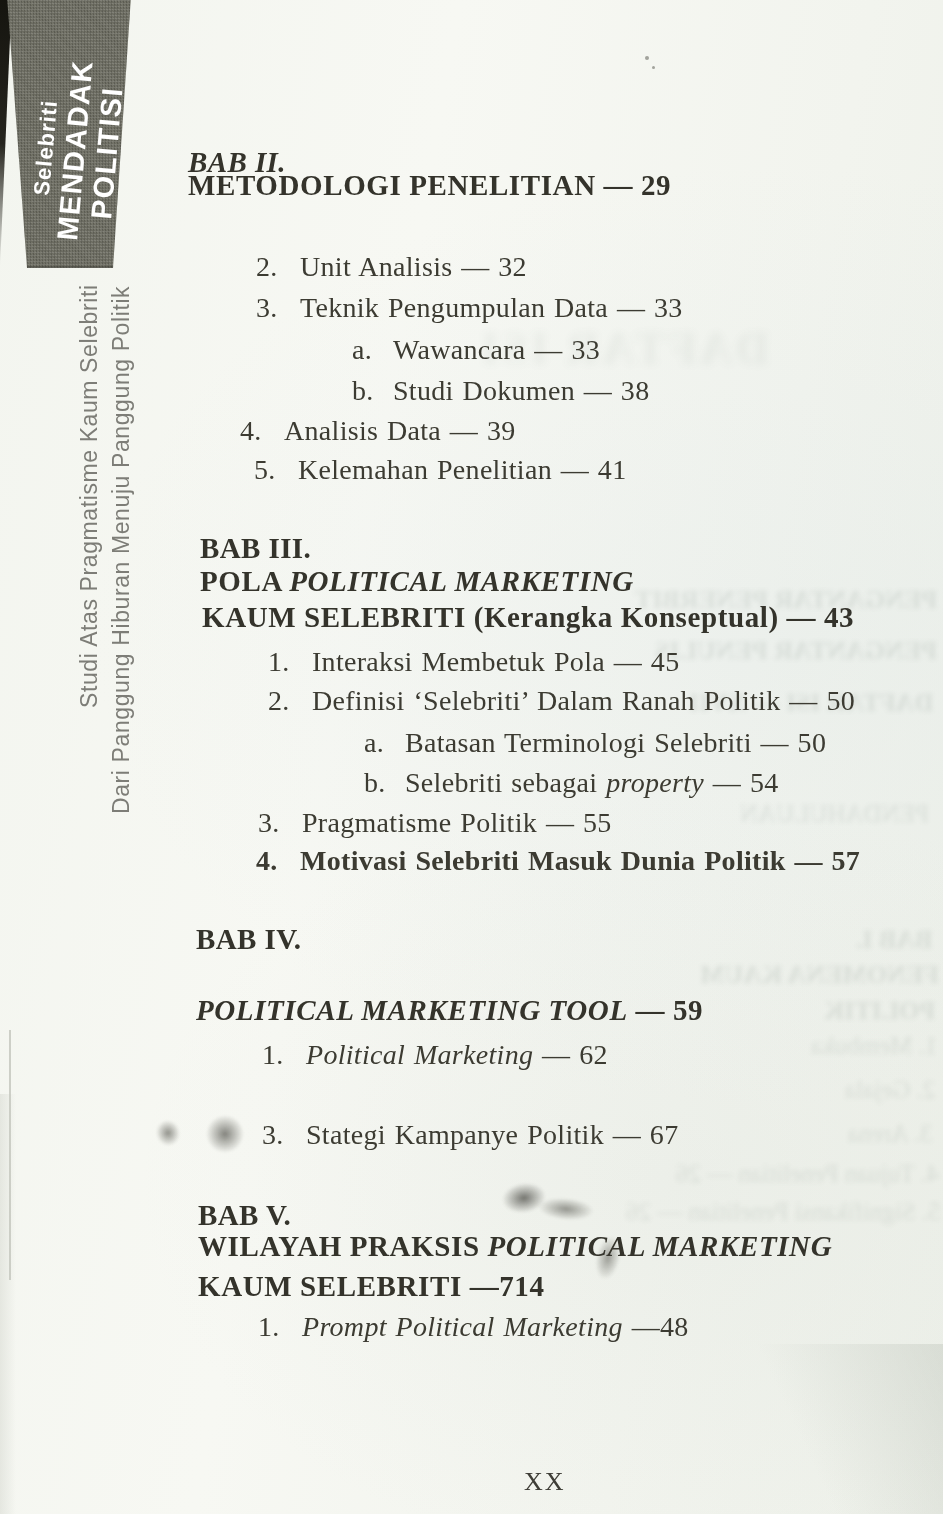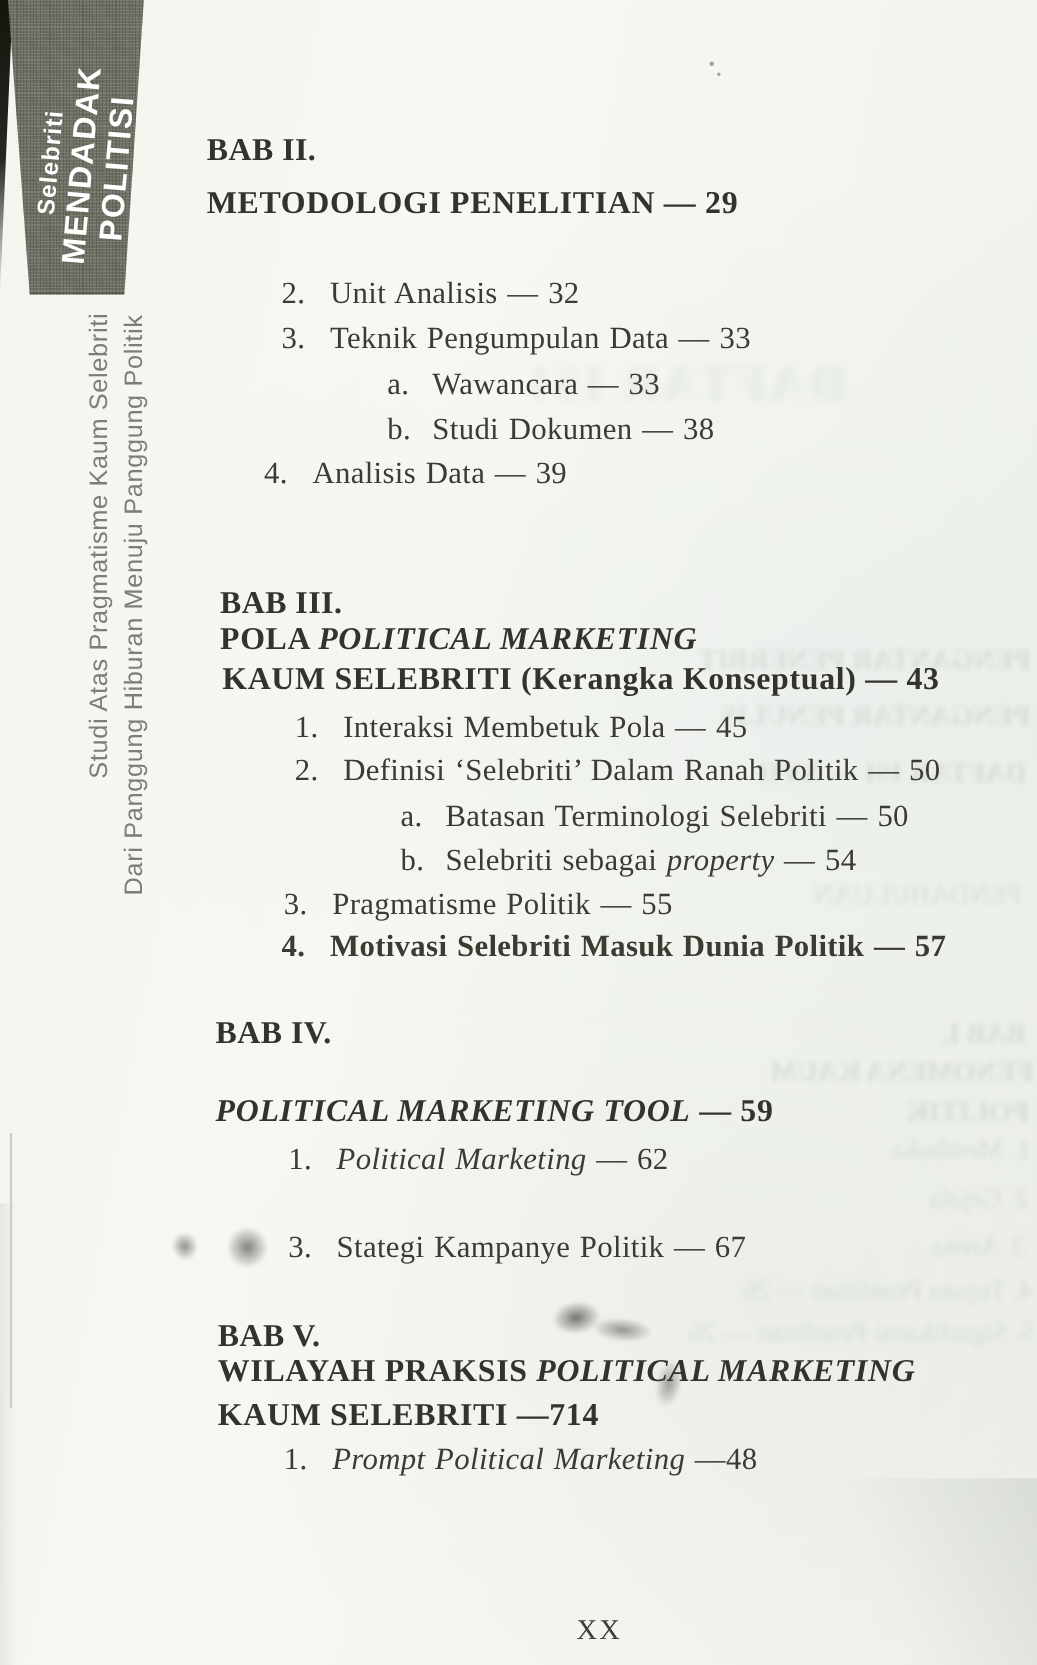--- a/index.html
+++ b/index.html
@@ -96,27 +96,28 @@
   <div class="cover-box">
     <div class="cover-rot">
       <div class="cover-series">Selebriti</div>
       <div class="cover-title">MENDADAK</div>
       <div class="cover-title">POLITISI</div>
     </div>
   </div>
   <div class="vtext" style="left:76px;top:708px;">Studi Atas Pragmatisme Kaum Selebriti</div>
   <div class="vtext" style="left:108px;top:814px;">Dari Panggung Hiburan Menuju Panggung Politik</div>
 
-  <div class="line bab" style="left:188px;top:120px;">BAB II.</div>
+  <div class="line bab" style="left:188px;top:146px;font-style:italic;">BAB II.</div>
   <div class="line btitle" style="left:188px;top:169px;">METODOLOGI PENELITIAN — 29</div>
   <div class="line item" style="left:256px;top:251px;"><span class="num">2.</span><span>Unit Analisis — 32</span></div>
   <div class="line item" style="left:256px;top:292px;"><span class="num">3.</span><span>Teknik Pengumpulan Data — 33</span></div>
   <div class="line item" style="left:352px;top:334px;"><span class="subnum">a.</span><span>Wawancara — 33</span></div>
   <div class="line item" style="left:352px;top:375px;"><span class="subnum">b.</span><span>Studi Dokumen — 38</span></div>
   <div class="line item" style="left:240px;top:415px;"><span class="num">4.</span><span>Analisis Data — 39</span></div>
+  <div class="line item" style="left:254px;top:454px;"><span class="num">5.</span><span>Kelemahan Penelitian — 41</span></div>
 
   <div class="line bab" style="left:200px;top:532px;">BAB III.</div>
   <div class="line btitle" style="left:200px;top:565px;"><span>POLA </span><span class="it">POLITICAL MARKETING</span></div>
   <div class="line btitle" style="left:202px;top:601px;">KAUM SELEBRITI (Kerangka Konseptual) — 43</div>
   <div class="line item" style="left:268px;top:646px;"><span class="num">1.</span><span>Interaksi Membetuk Pola — 45</span></div>
   <div class="line item" style="left:268px;top:685px;"><span class="num">2.</span><span>Definisi ‘Selebriti’ Dalam Ranah Politik — 50</span></div>
   <div class="line item" style="left:364px;top:727px;"><span class="subnum">a.</span><span>Batasan Terminologi Selebriti — 50</span></div>
   <div class="line item" style="left:364px;top:767px;"><span class="subnum">b.</span><span>Selebriti sebagai </span><span class="it">property</span><span> — 54</span></div>
   <div class="line item" style="left:258px;top:807px;"><span class="num">3.</span><span>Pragmatisme Politik — 55</span></div>
   <div class="line item" style="left:256px;top:845px;font-weight:bold;"><span class="num">4.</span><span>Motivasi Selebriti Masuk Dunia Politik — 57</span></div>

